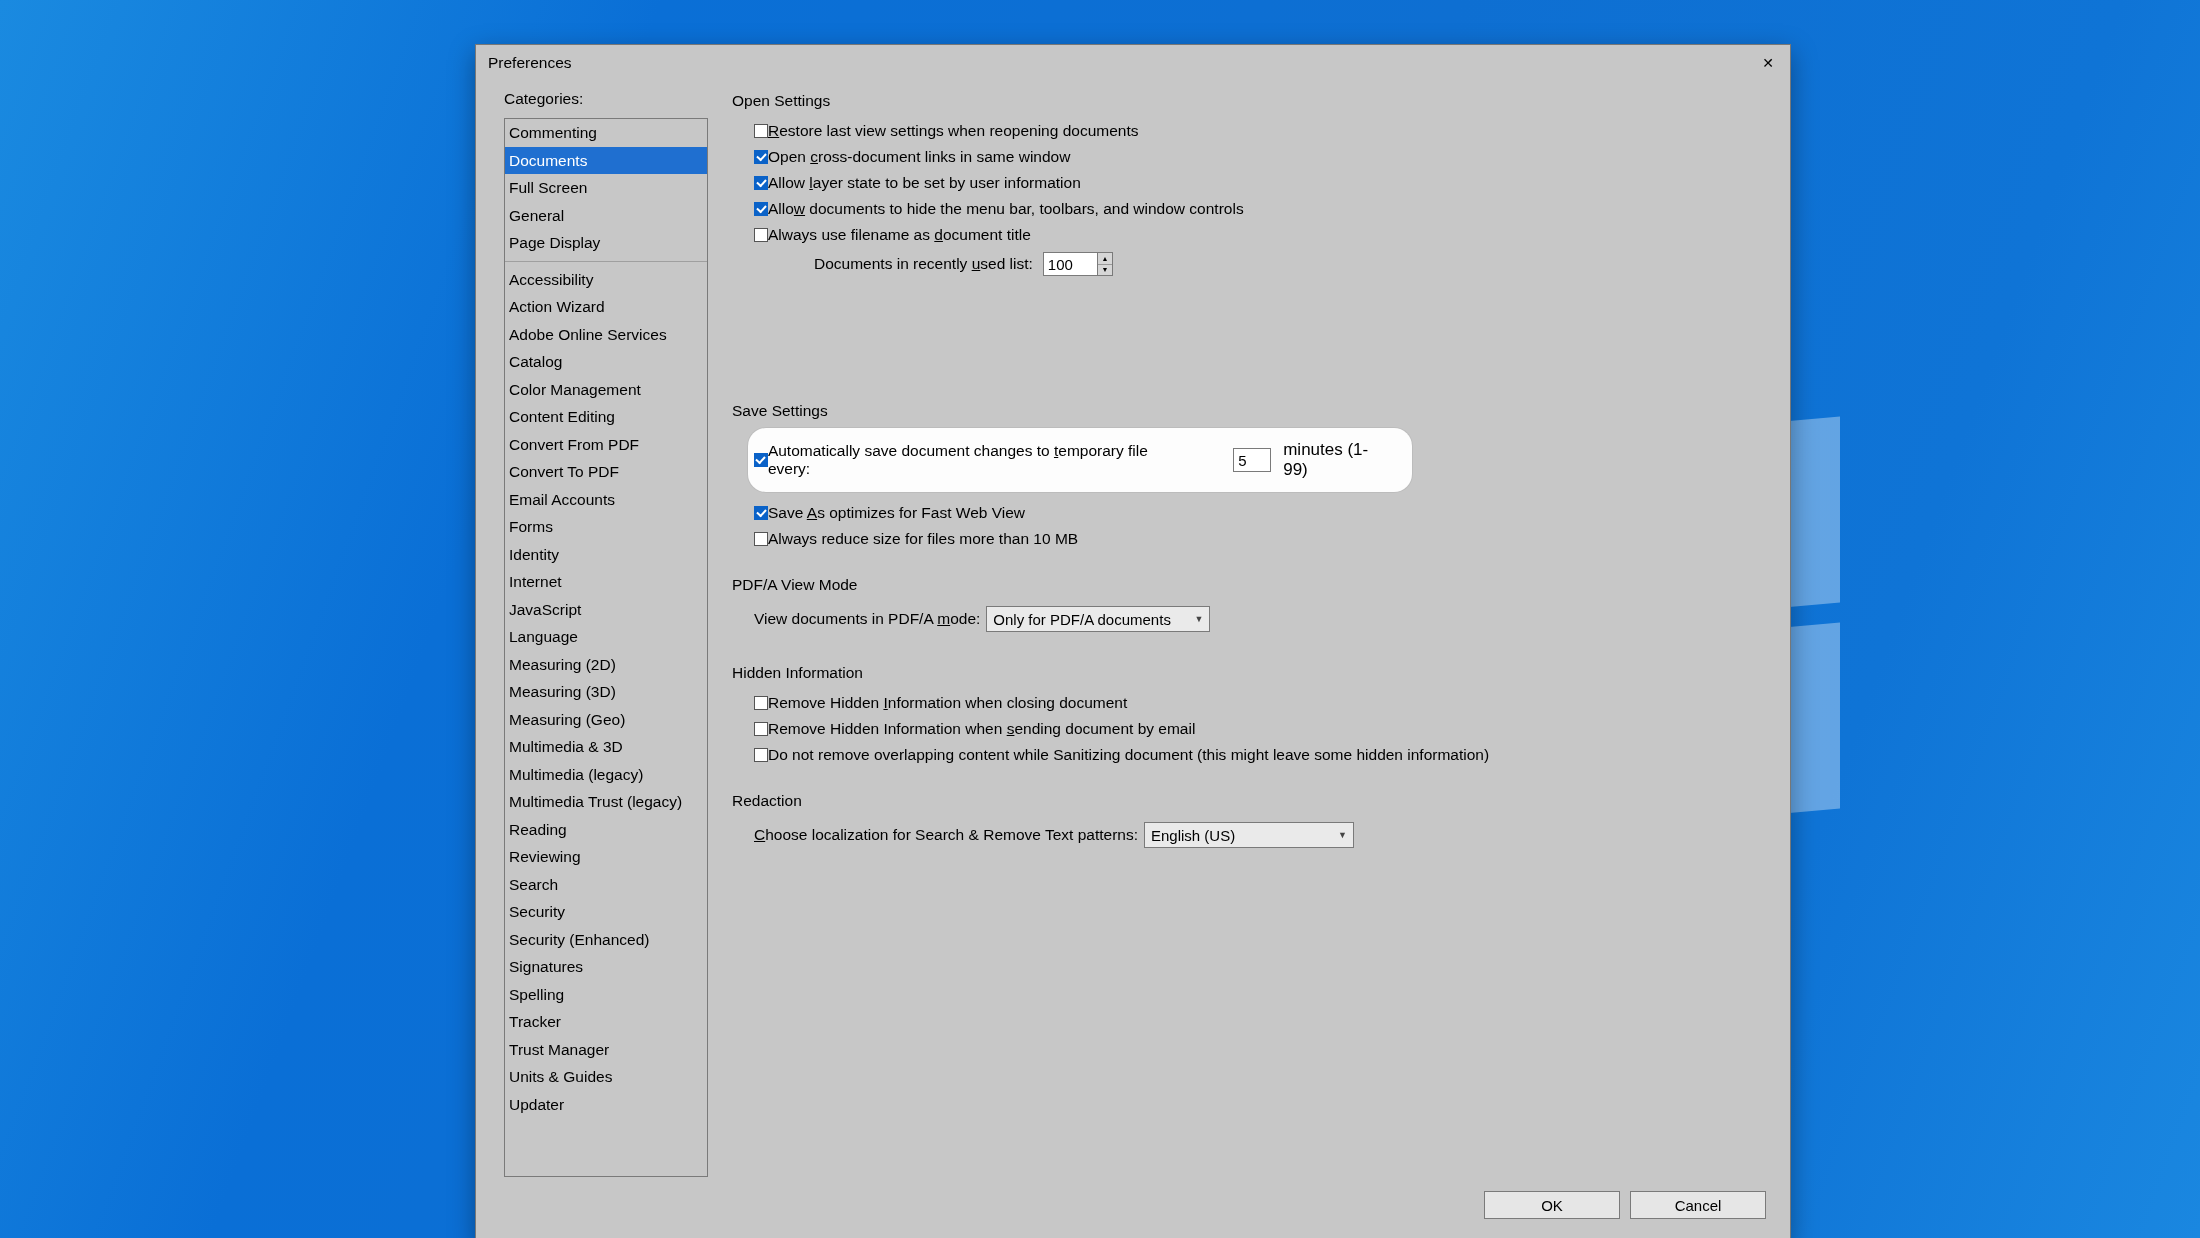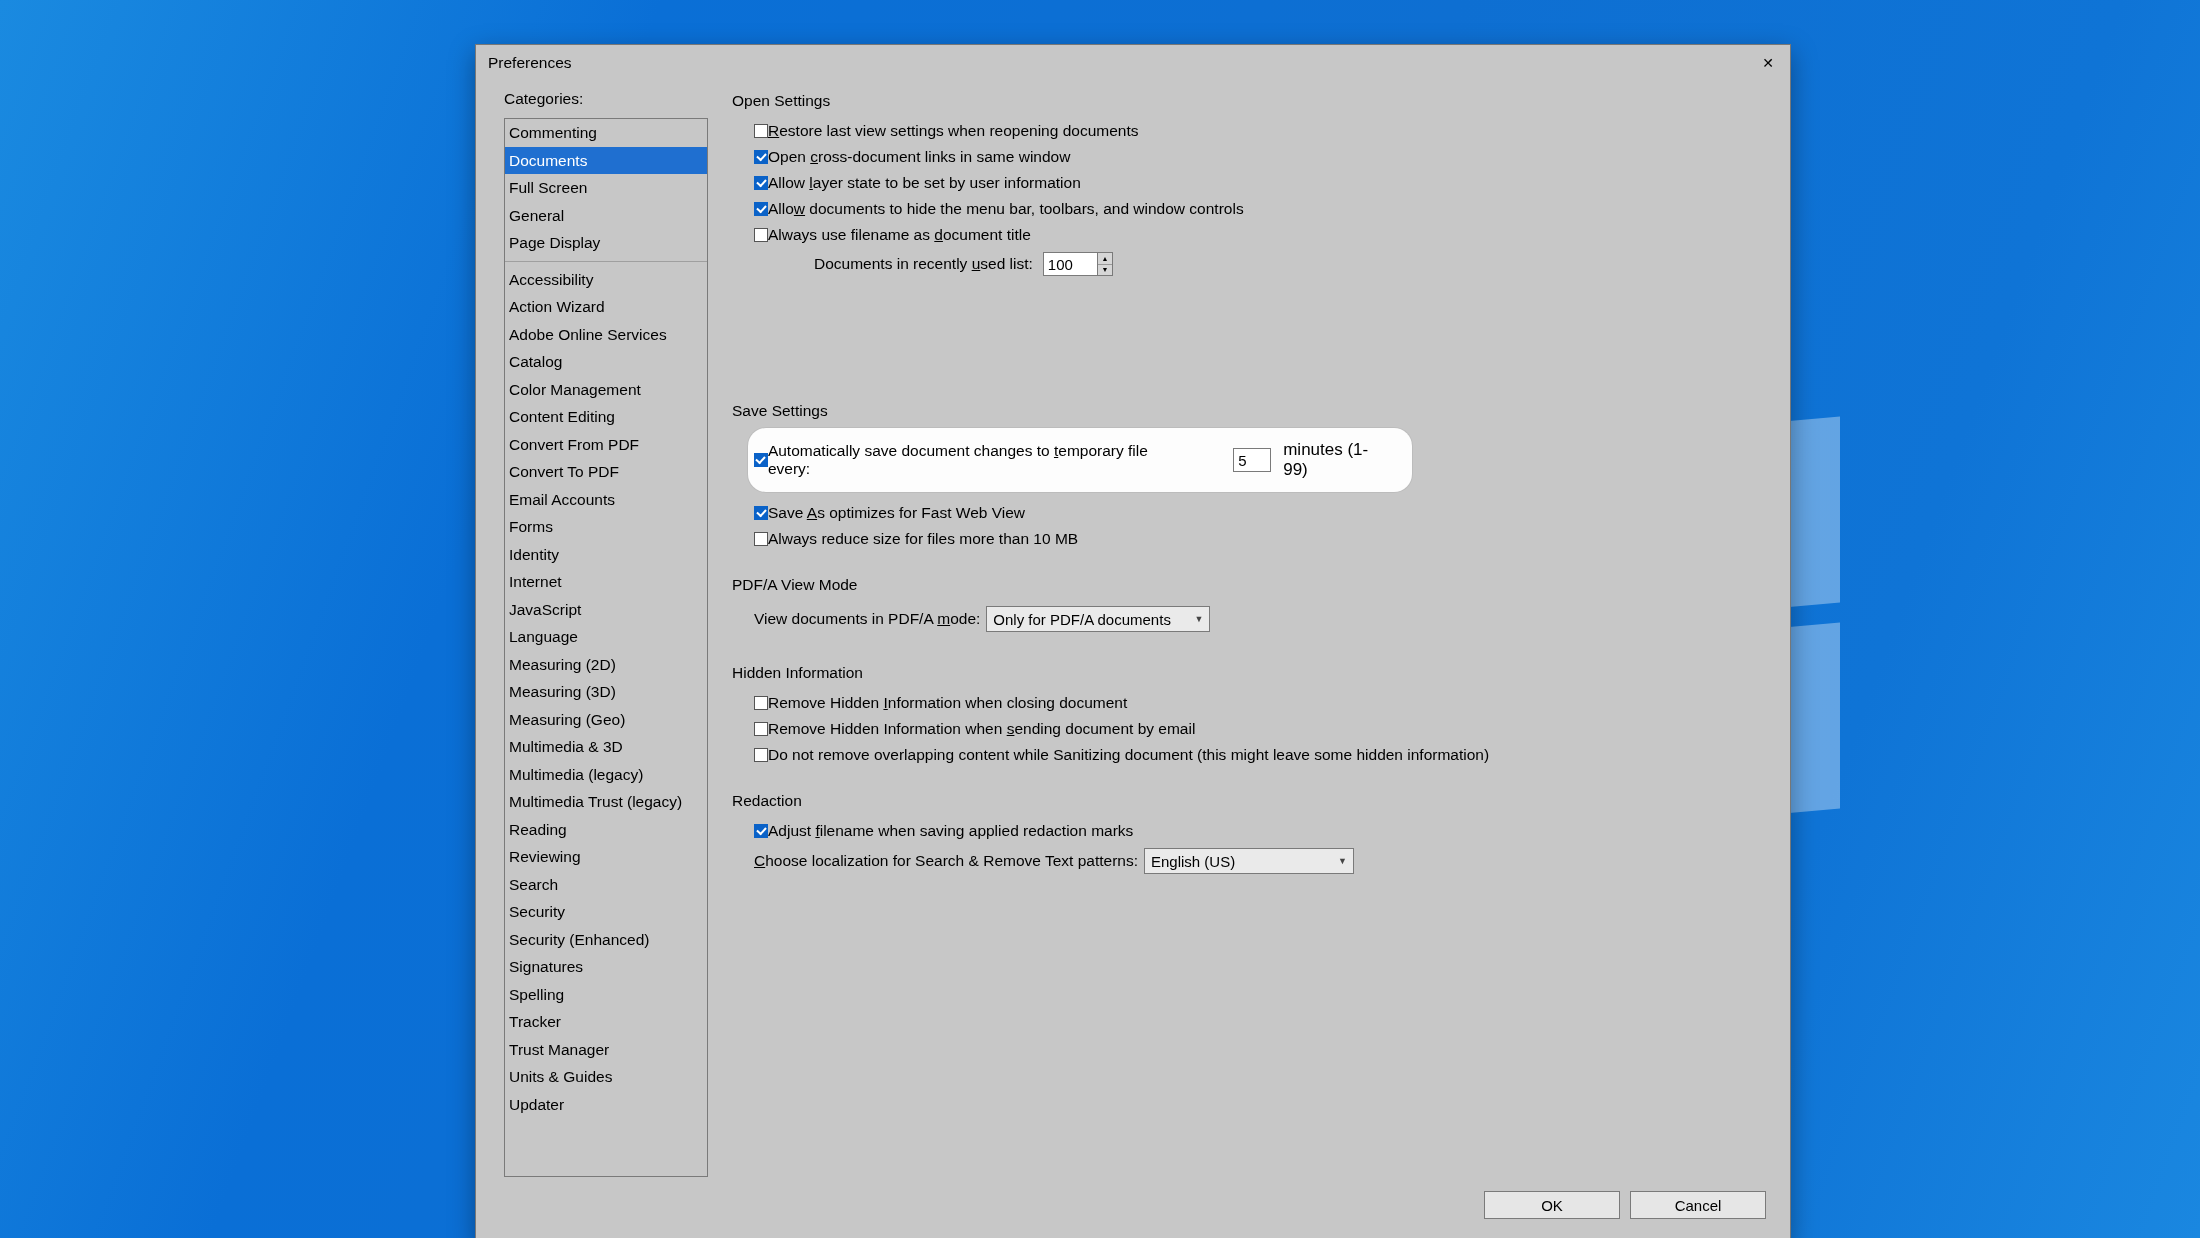--- a/index.html
+++ b/index.html
@@ -291,24 +291,20 @@
           <div class="row">
               <span class="cb"></span>
             <label>Do not remove overlapping content while Sanitizing document (this might leave some hidden information)</label>
             </div>
         </div>
 
         <div style="height:22px"></div>
         <div class="group-title">Redaction</div>
         <div class="indent1">
           <div class="row">
-              <span class="cb checked"></span>
-            <label><span>Adjust </span><span class="und">f</span><span>ilename when saving applied redaction marks</span></label>
-            </div>
-          <div class="row">
             <label><span class="und">C</span><span>hoose localization for Search &amp; Remove Text patterns:</span></label>
             <span style="width:6px"></span>
             <span class="combo" style="width:210px">
               <span>English (US)</span>
                 <span class="arrow">▼</span>
             </span>
           </div>
         </div>
       </div>
     </div>

